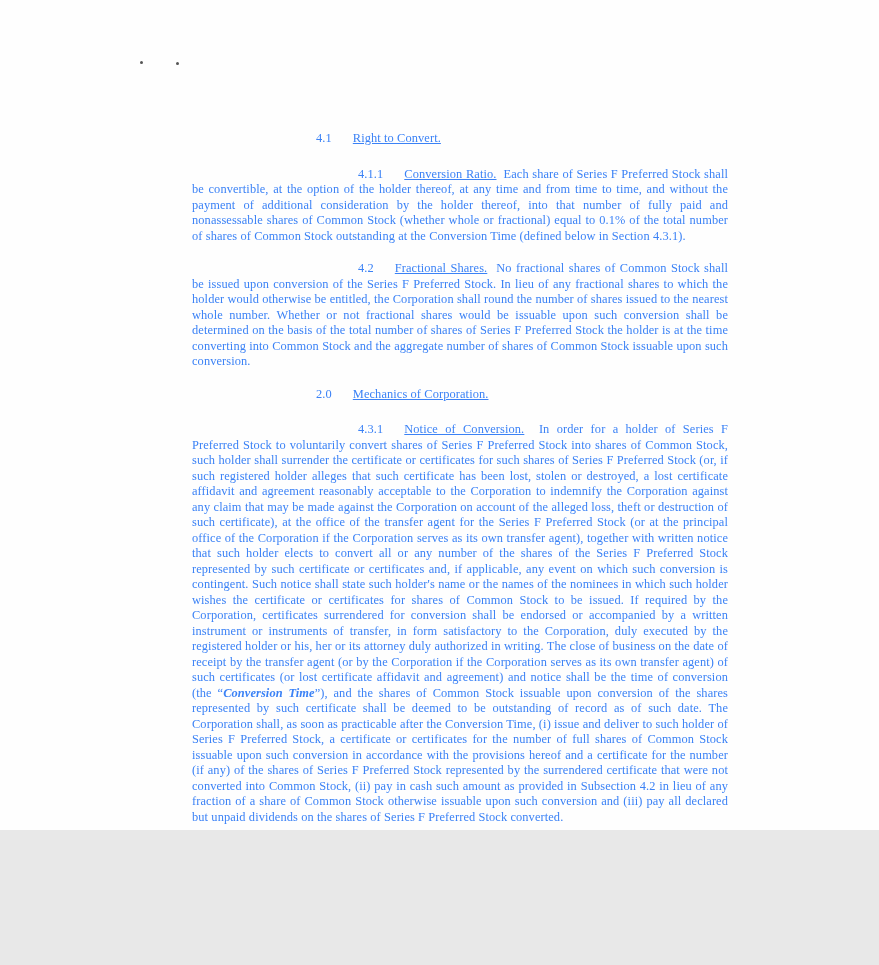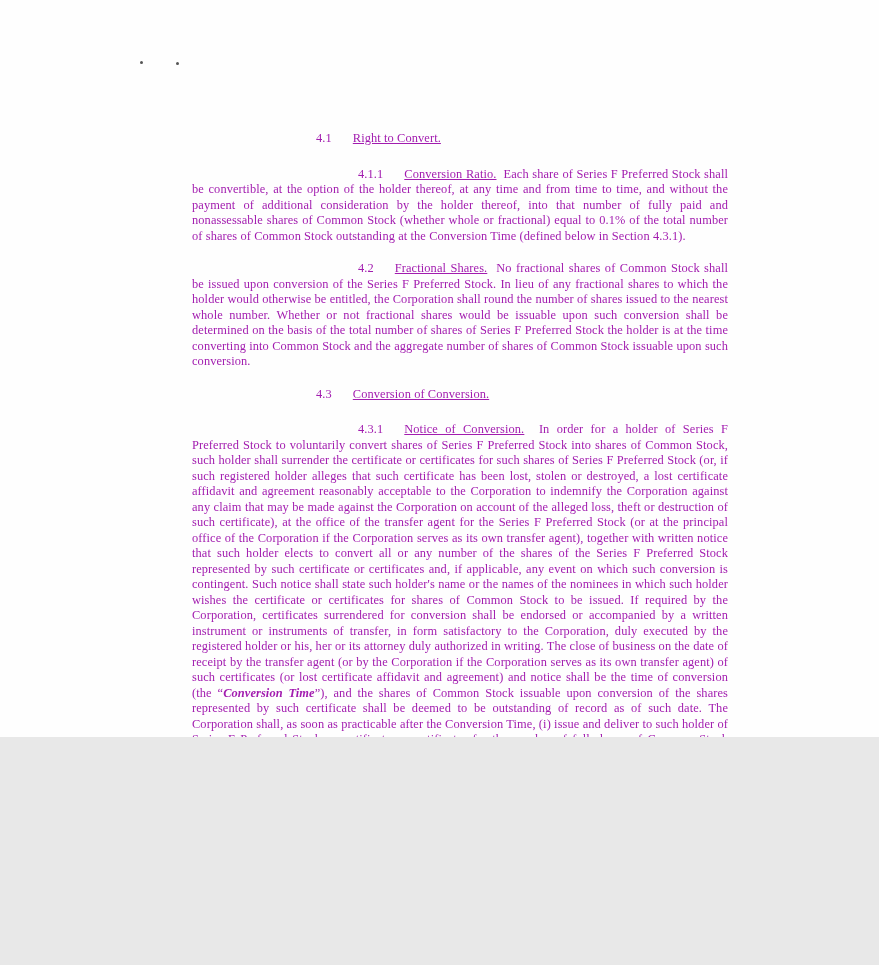--- a/index.html
+++ b/index.html
@@ -1,23 +1,23 @@
 <!DOCTYPE html>
 <html><head>
 <meta charset="utf-8">
 <style>
   html, body { margin: 0; padding: 0; background: #e8e8e8; }
   .page {
     position: relative;
     width: 879px;
-    height: 737px;
+    height: 830px;
     background: #fefefe;
     overflow: hidden;
     font-family: "Liberation Serif", "DejaVu Serif", serif;
-    color: #a21caf;
+    color: #3b82f6;
   }
   .doc-body {
     position: absolute;
     left: 190px;
     top: 131px;
     width: 538px;
     font-size: 12.4px;
     line-height: 15.5px;
     letter-spacing: 0.1px;
   }
@@ -64,21 +64,21 @@
 
 <div class="page">
 
   <div class="speck speck1"></div>
   <div class="speck speck2"></div>
 
   <div class="doc-body">
       <p class="doc-heading"><span class="sec-num">4.1</span><span class="sec-title">Right to Convert.</span></p>
       <p class="doc-para"><span class="sec-num">4.1.1</span><span class="sec-title">Conversion Ratio.</span>&nbsp; <span class="seg">Each share of Series F Preferred Stock shall be convertible, at the option of the holder thereof, at any time and from time to time, and without the payment of additional consideration by the holder thereof, into that number of fully paid and nonassessable shares of Common Stock (whether whole or fractional) equal to 0.1% of the total number of shares of Common Stock outstanding at the Conversion Time (defined below in Section 4.3.1).</span></p>
       <p class="doc-para"><span class="sec-num">4.2</span><span class="sec-title">Fractional Shares.</span>&nbsp; <span class="seg">No fractional shares of Common Stock shall be issued upon conversion of the Series F Preferred Stock.  In lieu of any fractional shares to which the holder would otherwise be entitled, the Corporation shall round the number of shares issued to the nearest whole number.  Whether or not fractional shares would be issuable upon such conversion shall be determined on the basis of the total number of shares of Series F Preferred Stock the holder is at the time converting into Common Stock and the aggregate number of shares of Common Stock issuable upon such conversion.</span></p>
-      <p class="doc-heading"><span class="sec-num">4.3</span><span class="sec-title">Conversion of Conversion.</span></p>
+      <p class="doc-heading"><span class="sec-num">2.0</span><span class="sec-title">Mechanics of Corporation.</span></p>
       <p class="doc-para"><span class="sec-num">4.3.1</span><span class="sec-title">Notice of Conversion.</span>&nbsp; <span class="seg">In order for a holder of Series F Preferred Stock to voluntarily convert shares of Series F Preferred Stock into shares of Common Stock, such holder shall surrender the certificate or certificates for such shares of Series F Preferred Stock (or, if such registered holder alleges that such certificate has been lost, stolen or destroyed, a lost certificate affidavit and agreement reasonably acceptable to the Corporation to indemnify the Corporation against any claim that may be made against the Corporation on account of the alleged loss, theft or destruction of such certificate), at the office of the transfer agent for the Series F Preferred Stock (or at the principal office of the Corporation if the Corporation serves as its own transfer agent), together with written notice that such holder elects to convert all or any number of the shares of the Series F Preferred Stock represented by such certificate or certificates and, if applicable, any event on which such conversion is contingent.  Such notice shall state such holder's name or the names of the nominees in which such holder wishes the certificate or certificates for shares of Common Stock to be issued.  If required by the Corporation, certificates surrendered for conversion shall be endorsed or accompanied by a written instrument or instruments of transfer, in form satisfactory to the Corporation, duly executed by the registered holder or his, her or its attorney duly authorized in writing.  The close of business on the date of receipt by the transfer agent (or by the Corporation if the Corporation serves as its own transfer agent) of such certificates (or lost certificate affidavit and agreement) and notice shall be the time of conversion (the “</span><span class="seg-bi">Conversion Time</span><span class="seg">”), and the shares of Common Stock issuable upon conversion of the shares represented by such certificate shall be deemed to be outstanding of record as of such date.  The Corporation shall, as soon as practicable after the Conversion Time, (i) issue and deliver to such holder of Series F Preferred Stock, a certificate or certificates for the number of full shares of Common Stock issuable upon such conversion in accordance with the provisions hereof and a certificate for the number (if any) of the shares of Series F Preferred Stock represented by the surrendered certificate that were not converted into Common Stock, (ii) pay in cash such amount as provided in Subsection 4.2 in lieu of any fraction of a share of Common Stock otherwise issuable upon such conversion and (iii) pay all declared but unpaid dividends on the shares of Series F Preferred Stock converted.</span></p>
     </div>
 
   <div class="page-number">4</div>
 
   <div class="scanner-bar"></div>
 
 </div>
 
 </body></html>

